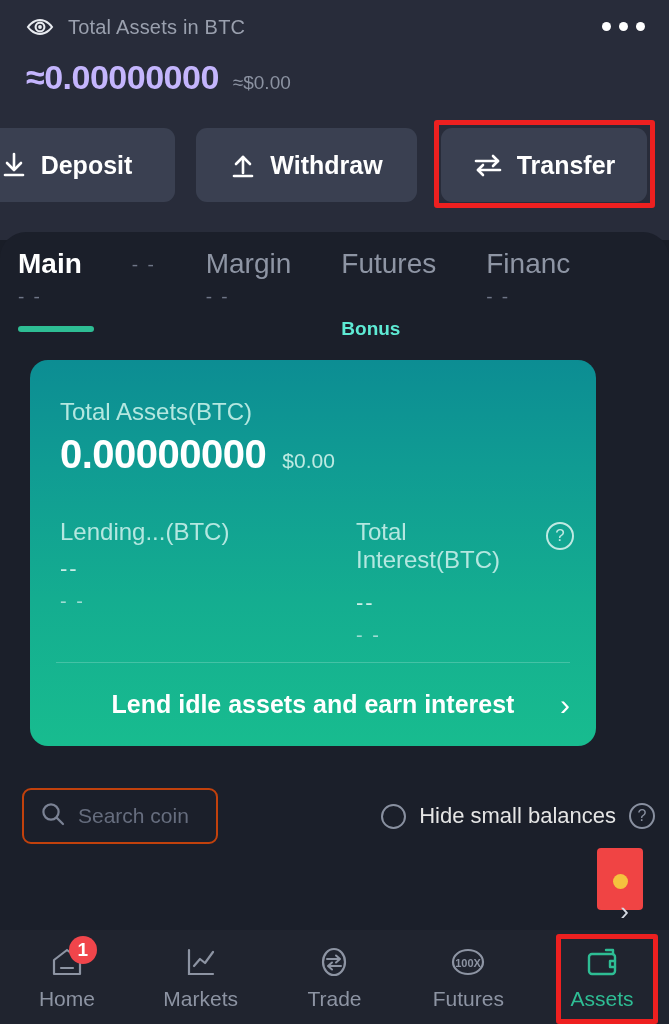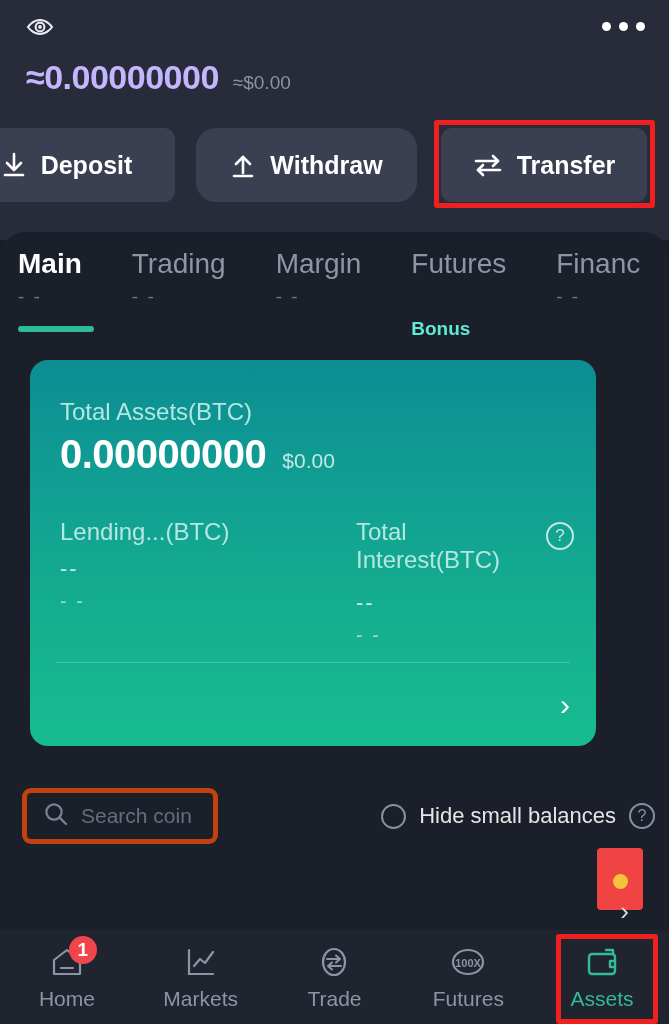--- a/index.html
+++ b/index.html
@@ -50,21 +50,21 @@
   }
   .act-btn {
     position: absolute; top: 0; height: 74px;
     background: #3a4051; border-radius: 11px;
     display: flex; align-items: center; justify-content: center;
     gap: 14px;
     color: #ffffff; font-size: 25px; font-weight: 700;
   }
   .act-btn svg { display: block; }
   #btn-deposit { left: -42px; width: 217px; }
-  #btn-withdraw { left: 196px; width: 221px; border-radius: 20px; }
+  #btn-withdraw { left: 196px; width: 221px; }
   #btn-transfer { left: 441px; width: 206px; }
   .hl-box {
     position: absolute; border: 5px solid #ee2020; border-radius: 3px;
     pointer-events: none;
   }
   #hl-transfer { left: 434px; top: -8px; width: 221px; height: 88px; }
 
   
   .panel {
     position: absolute; left: 0; top: 232px; width: 669px; height: 792px;
@@ -118,21 +118,21 @@
     color: #ffffff; font-size: 25px; font-weight: 700;
   }
   .card-cta-arrow {
     position: absolute; right: 26px; top: 330px;
     color: #ffffff; font-size: 30px; font-weight: 300; line-height: 1;
   }
 
   
   .search-box {
     position: absolute; left: 22px; top: 556px; width: 196px; height: 56px;
-    border: 5px solid #c2410c; border-radius: 9px;
+    border: 2px solid #c2410c; border-radius: 9px;
     display: flex; align-items: center; padding-left: 16px; gap: 12px;
   }
   .search-ph { color: #666d7e; font-size: 21px; }
   .hide-small {
     position: absolute; right: 14px; top: 556px; height: 56px;
     display: flex; align-items: center; gap: 13px;
   }
   .radio-o { width: 25px; height: 25px; border: 2px solid #8990a0; border-radius: 50%; flex: 0 0 25px; }
   .hide-small-lbl { color: #e5e5e5; font-size: 22px; white-space: nowrap; }
   .qmark-sm {
@@ -186,20 +186,21 @@
   <div class="header">
 
     <div class="hdr-top">
       <span class="eye-icon">
         <svg width="28" height="28" viewBox="0 0 28 28" fill="none">
           <path d="M2 14s4.6-7 12-7 12 7 12 7-4.6 7-12 7S2 14 2 14z" stroke="#e8ebf0" stroke-width="2.1"></path>
           <circle cx="14" cy="14" r="4.4" stroke="#e8ebf0" stroke-width="2.1"></circle>
           <circle cx="14" cy="14" r="1.9" fill="#e8ebf0"></circle>
         </svg>
       </span>
+      <span class="hdr-title">Total Assets in BTC</span>
     </div>
 
     <div class="dots-btn">
       <i></i>
       <i></i>
       <i></i>
     </div>
 
     <div class="balance-row">
       <span class="balance-main">≈0.00000000</span>
@@ -250,21 +251,20 @@
 
     <div class="tabs">
 
       <div class="tab active">
         <span class="tab-label">Main</span>
         <span class="tab-sub">- -</span>
         <div class="tab-underline"></div>
       </div>
 
       <div class="tab">
-        <span class="tab-label">Trading</span>
         <span class="tab-sub">- -</span>
       </div>
 
       <div class="tab">
         <span class="tab-label">Margin</span>
         <span class="tab-sub">- -</span>
       </div>
 
       <div class="tab">
         <span class="tab-label">Futures</span>
@@ -289,20 +289,23 @@
       <span class="card-lbl" id="ca-lend-v1">--</span>
       <span class="card-lbl" id="ca-lend-v2">- -</span>
 
       <span class="card-lbl" id="ca-int-lbl">Total Interest(BTC)</span>
       <span class="card-lbl" id="ca-int-v1">--</span>
       <span class="card-lbl" id="ca-int-v2">- -</span>
 
       <div class="qmark">?</div>
 
       <div class="card-sep"></div>
+      <div class="card-cta">
+        <span>Lend idle assets and earn interest</span>
+      </div>
       <div class="card-cta-arrow">›</div>
     </div>
 
     <div class="search-box">
       <span>
         <svg width="26" height="26" viewBox="0 0 26 26" fill="none">
           <circle cx="11" cy="11" r="7.6" stroke="#7b8294" stroke-width="2.2"></circle>
           <path d="M16.6 16.6L23 23" stroke="#7b8294" stroke-width="2.2" stroke-linecap="round"></path>
         </svg>
       </span>

